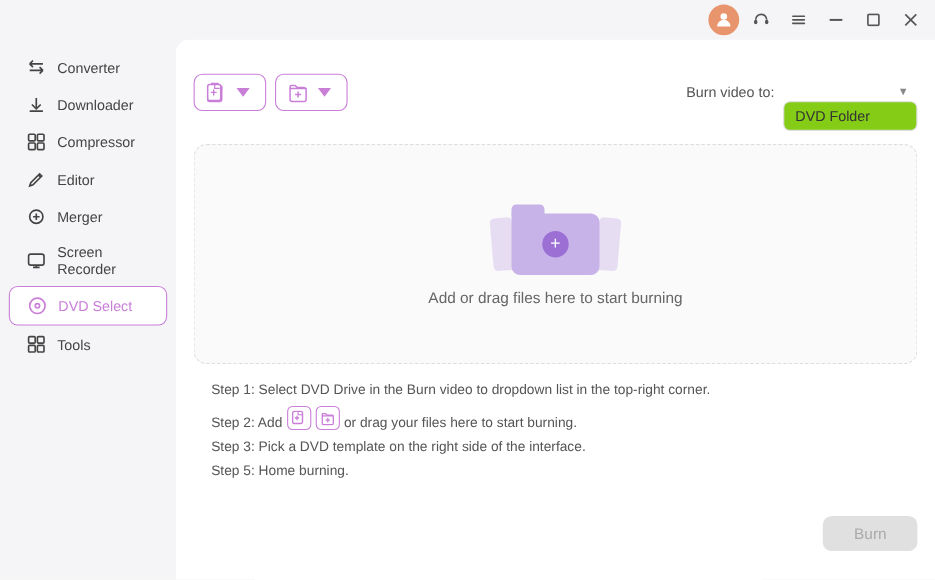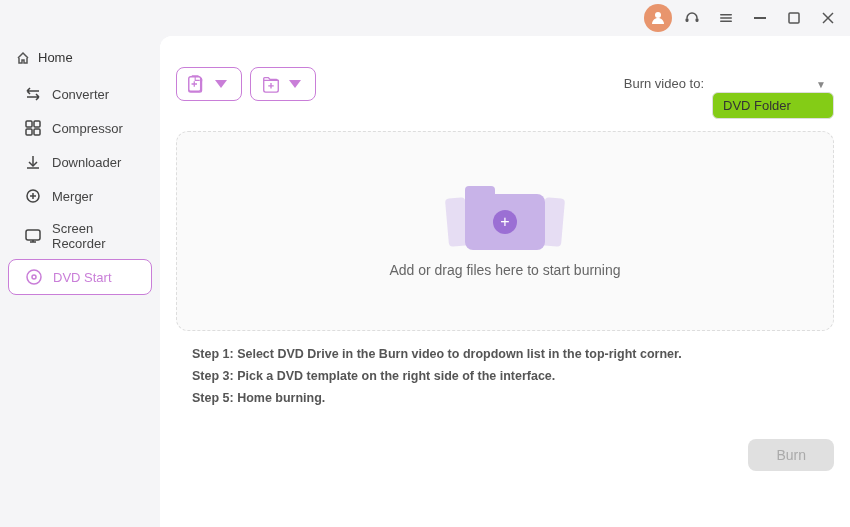--- a/index.html
+++ b/index.html
@@ -265,21 +265,20 @@
       flex-shrink: 0;
     }
     .instruction-step {
       font-size: 12.5px;
       color: #555;
       margin-bottom: 8px;
       display: flex;
       align-items: flex-end;
       gap: 4px;
       flex-wrap: wrap;
-      font-weight: bold;
     }
     .step-icon {
       display: inline-flex;
       align-items: center;
       justify-content: center;
       width: 22px;
       height: 22px;
       border: 1.5px solid #c97ed8;
       border-radius: 5px;
       color: #c97ed8;
@@ -342,57 +341,59 @@
     <svg width="12" height="12" viewBox="0 0 12 12" stroke="#555" stroke-width="1.5">
       <line x1="1" y1="1" x2="11" y2="11"></line>
       <line x1="11" y1="1" x2="1" y2="11"></line>
     </svg>
   </div>
 </div>
 
 <div class="main-layout">
 
   <div class="sidebar">
-    <div class="sidebar-home">
-      <svg width="14" height="14" viewBox="0 0 14 14" fill="none" stroke="#555" stroke-width="1.5">
-        <polyline points="2,7 7,2 12,7"></polyline>
-        <path d="M3 7v5h3v-3h2v3h3V7"></path>
-      </svg>
-      <span>Home</span>
-    </div>
 
     <div id="sidebar-items">
         <div class="sidebar-item">
       <span class="sidebar-icon">
             <svg width="18" height="18" viewBox="0 0 18 18" fill="none" stroke="currentColor" stroke-width="1.5">
               <path d="M3 6h12M3 6l3-3M3 6l3 3M15 12H3M15 12l-3-3M15 12l-3 3"></path>
             </svg>
           </span>
       <span>Converter</span>
+    </div>
+        <div class="sidebar-item">
+      <span class="sidebar-icon">
+            <svg width="18" height="18" viewBox="0 0 18 18" fill="none" stroke="currentColor" stroke-width="1.5">
+              <line x1="9" y1="3" x2="9" y2="12"></line>
+              <polyline points="5,9 9,13 13,9"></polyline>
+              <line x1="3" y1="15" x2="15" y2="15"></line>
+            </svg>
+          </span>
+      <span>Downloader</span>
     </div>
         <div class="sidebar-item">
       <span class="sidebar-icon">
             <svg width="18" height="18" viewBox="0 0 18 18" fill="none" stroke="currentColor" stroke-width="1.5">
               <rect x="2" y="2" width="6" height="6" rx="1"></rect>
               <rect x="10" y="2" width="6" height="6" rx="1"></rect>
               <rect x="2" y="10" width="6" height="6" rx="1"></rect>
               <rect x="10" y="10" width="6" height="6" rx="1"></rect>
             </svg>
           </span>
       <span>Compressor</span>
     </div>
         <div class="sidebar-item">
       <span class="sidebar-icon">
             <svg width="18" height="18" viewBox="0 0 18 18" fill="none" stroke="currentColor" stroke-width="1.5">
-              <line x1="9" y1="3" x2="9" y2="12"></line>
-              <polyline points="5,9 9,13 13,9"></polyline>
-              <line x1="3" y1="15" x2="15" y2="15"></line>
-            </svg>
-          </span>
-      <span>Downloader</span>
+              <path d="M3 15l3-1 8-8-2-2-8 8-1 3z"></path>
+              <line x1="11" y1="5" x2="13" y2="7"></line>
+            </svg>
+          </span>
+      <span>Editor</span>
     </div>
         <div class="sidebar-item">
       <span class="sidebar-icon">
             <svg width="18" height="18" viewBox="0 0 18 18" fill="none" stroke="currentColor" stroke-width="1.5">
               <circle cx="9" cy="9" r="6"></circle>
               <line x1="9" y1="6" x2="9" y2="12"></line>
               <line x1="6" y1="9" x2="12" y2="9"></line>
             </svg>
           </span>
       <span>Merger</span>
@@ -407,21 +408,32 @@
           </span>
       <span>Screen Recorder</span>
     </div>
         <div class="sidebar-item active">
       <span class="sidebar-icon">
             <svg width="18" height="18" viewBox="0 0 18 18" fill="none" stroke="currentColor" stroke-width="1.5">
               <circle cx="9" cy="9" r="7"></circle>
               <circle cx="9" cy="9" r="2"></circle>
             </svg>
           </span>
-      <span>DVD Start</span>
+      <span>DVD Select</span>
+    </div>
+        <div class="sidebar-item">
+      <span class="sidebar-icon">
+            <svg width="18" height="18" viewBox="0 0 18 18" fill="none" stroke="currentColor" stroke-width="1.5">
+              <rect x="2" y="2" width="6" height="6" rx="1"></rect>
+              <rect x="10" y="2" width="6" height="6" rx="1"></rect>
+              <rect x="2" y="10" width="6" height="6" rx="1"></rect>
+              <rect x="10" y="10" width="6" height="6" rx="1"></rect>
+            </svg>
+          </span>
+      <span>Tools</span>
     </div>
       </div>
   </div>
 
   <div style="position: relative; width: 0;">
     <div class="collapse-btn">‹</div>
   </div>
 
   <div class="content">
 
@@ -476,20 +488,40 @@
         </div>
       </div>
       <span class="drop-text">Add or drag files here to start burning</span>
     </div>
 
     <div class="instructions">
       <div class="instruction-step">
         <span>Step 1: Select DVD Drive in the Burn video to dropdown list in the top-right corner.</span>
       </div>
       <div class="instruction-step">
+        <span>Step 2: Add</span>
+        <span class="step-icon">
+          <svg width="14" height="14" viewBox="0 0 14 14" fill="none">
+            <rect x="1" y="1" width="9" height="11" rx="1.5" stroke="#c97ed8" stroke-width="1.3" fill="white"></rect>
+            <path d="M6 1v3h4" fill="none" stroke="#c97ed8" stroke-width="1"></path>
+            <line x1="3" y1="7" x2="7" y2="7" stroke="#c97ed8" stroke-width="1.2"></line>
+            <line x1="5" y1="5" x2="5" y2="9" stroke="#c97ed8" stroke-width="1.2"></line>
+          </svg>
+        </span>
+        <span class="step-icon">
+          <svg width="14" height="14" viewBox="0 0 14 14" fill="none">
+            <path d="M2 5h10v7a1 1 0 0 1-1 1H3a1 1 0 0 1-1-1V5z" stroke="#c97ed8" stroke-width="1.2" fill="white"></path>
+            <path d="M2 5V3.5a.5.5 0 0 1 .5-.5H5l1.5 1.5H11a.5.5 0 0 1 .5.5V5" stroke="#c97ed8" stroke-width="1.2" fill="none"></path>
+            <line x1="7" y1="7" x2="7" y2="11" stroke="#c97ed8" stroke-width="1.2"></line>
+            <line x1="5" y1="9" x2="9" y2="9" stroke="#c97ed8" stroke-width="1.2"></line>
+          </svg>
+        </span>
+        <span>or drag your files here to start burning.</span>
+      </div>
+      <div class="instruction-step">
         <span>Step 3: Pick a DVD template on the right side of the interface.</span>
       </div>
       <div class="instruction-step">
         <span>Step 5: Home burning.</span>
       </div>
     </div>
 
     <div class="bottom-bar">
       <button class="burn-btn">Burn</button>
     </div>

